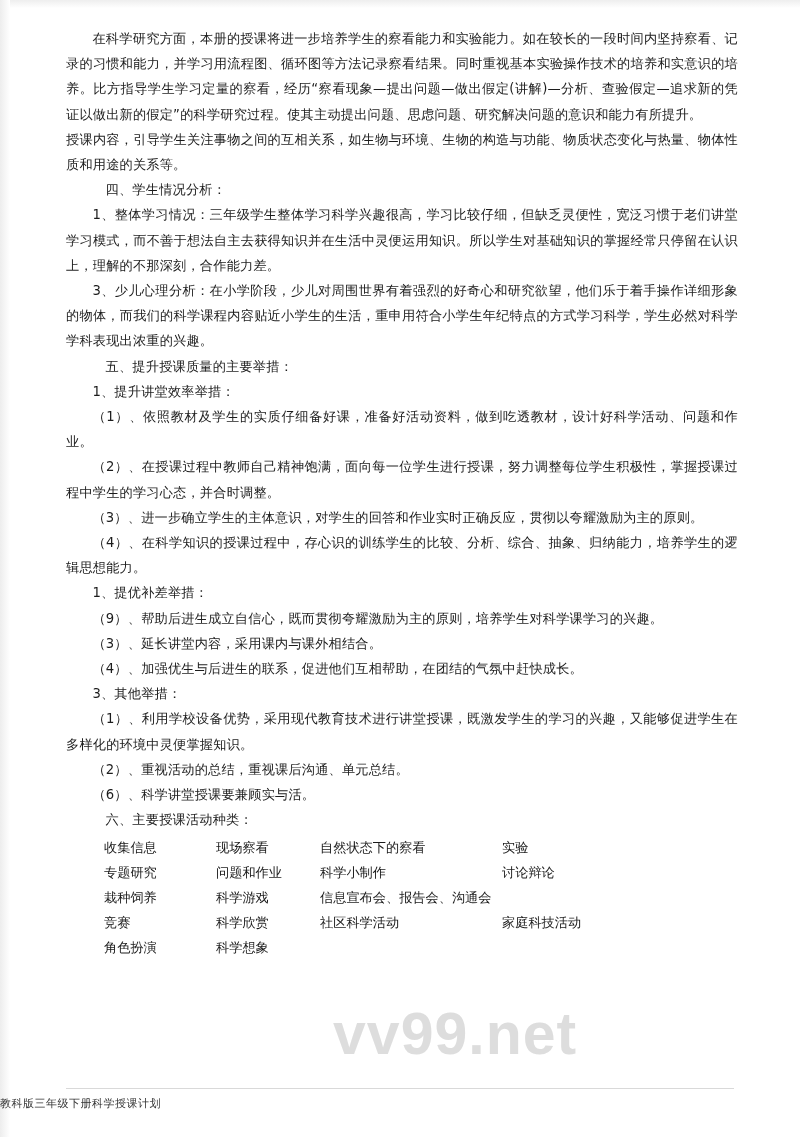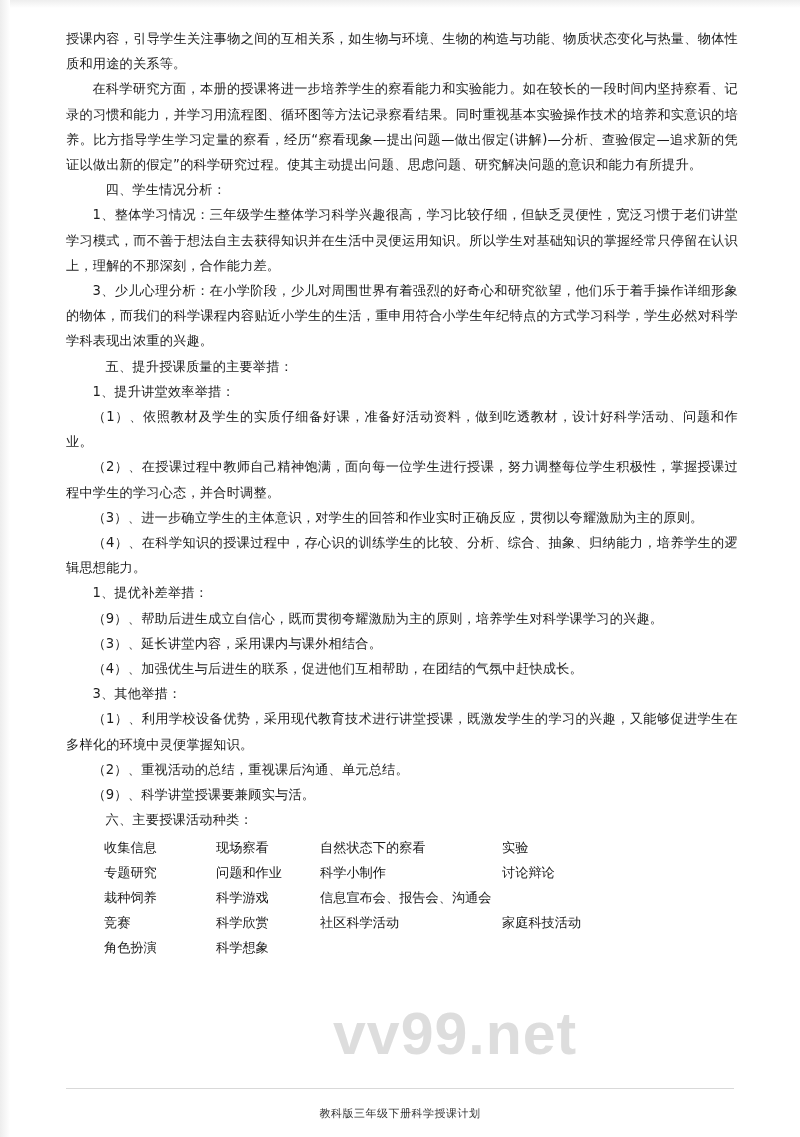--- a/index.html
+++ b/index.html
@@ -68,25 +68,24 @@
     user-select: none;
     white-space: nowrap;
   }
 
   
   .footer {
     position: absolute;
     left: 0;
     top: 1096px;
     width: 800px;
-    text-align: center;
+    text-align: left;
     font-size: 11px;
     color: #333;
     letter-spacing: 0.5px;
-    margin-top: 10px;
   }
   .footer-rule {
     position: absolute;
     left: 66px;
     top: 1088px;
     width: 668px;
     height: 1px;
     background: #d9d9d9;
   }
   
@@ -103,39 +102,39 @@
     background: linear-gradient(to bottom, #eeeeee, #ffffff);
   }
 </style>
 </head>
 <body>
 
 <div class="page">
   <div class="edge-top"></div>
 
   <div class="doc-body">
+    <p class="para indent-2">在科学研究方面，本册的授课将进一步培养学生的察看能力和实验能力。如在较长的一段时间内坚持察看、记录的习惯和能力，并学习用流程图、循环图等方法记录察看结果。同时重视基本实验操作技术的培养和实意识的培养。比方指导学生学习定量的察看，经历“察看现象—提出问题—做出假定(讲解)—分析、查验假定—追求新的凭证以做出新的假定”的科学研究过程。使其主动提出问题、思虑问题、研究解决问题的意识和能力有所提升。</p>
     <p class="para indent-0">授课内容，引导学生关注事物之间的互相关系，如生物与环境、生物的构造与功能、物质状态变化与热量、物体性质和用途的关系等。</p>
-    <p class="para indent-2">在科学研究方面，本册的授课将进一步培养学生的察看能力和实验能力。如在较长的一段时间内坚持察看、记录的习惯和能力，并学习用流程图、循环图等方法记录察看结果。同时重视基本实验操作技术的培养和实意识的培养。比方指导学生学习定量的察看，经历“察看现象—提出问题—做出假定(讲解)—分析、查验假定—追求新的凭证以做出新的假定”的科学研究过程。使其主动提出问题、思虑问题、研究解决问题的意识和能力有所提升。</p>
     <p class="para indent-3">四、学生情况分析：</p>
     <p class="para indent-2">1、整体学习情况：三年级学生整体学习科学兴趣很高，学习比较仔细，但缺乏灵便性，宽泛习惯于老们讲堂学习模式，而不善于想法自主去获得知识并在生活中灵便运用知识。所以学生对基础知识的掌握经常只停留在认识上，理解的不那深刻，合作能力差。</p>
     <p class="para indent-2">3、少儿心理分析：在小学阶段，少儿对周围世界有着强烈的好奇心和研究欲望，他们乐于着手操作详细形象的物体，而我们的科学课程内容贴近小学生的生活，重申用符合小学生年纪特点的方式学习科学，学生必然对科学学科表现出浓重的兴趣。</p>
     <p class="para indent-3">五、提升授课质量的主要举措：</p>
     <p class="para indent-2">1、提升讲堂效率举措：</p>
     <p class="para indent-2">（1）、依照教材及学生的实质仔细备好课，准备好活动资料，做到吃透教材，设计好科学活动、问题和作业。</p>
     <p class="para indent-2">（2）、在授课过程中教师自己精神饱满，面向每一位学生进行授课，努力调整每位学生积极性，掌握授课过程中学生的学习心态，并合时调整。</p>
     <p class="para indent-2">（3）、进一步确立学生的主体意识，对学生的回答和作业实时正确反应，贯彻以夸耀激励为主的原则。</p>
     <p class="para indent-2">（4）、在科学知识的授课过程中，存心识的训练学生的比较、分析、综合、抽象、归纳能力，培养学生的逻辑思想能力。</p>
     <p class="para indent-2">1、提优补差举措：</p>
     <p class="para indent-2">（9）、帮助后进生成立自信心，既而贯彻夸耀激励为主的原则，培养学生对科学课学习的兴趣。</p>
     <p class="para indent-2">（3）、延长讲堂内容，采用课内与课外相结合。</p>
     <p class="para indent-2">（4）、加强优生与后进生的联系，促进他们互相帮助，在团结的气氛中赶快成长。</p>
     <p class="para indent-2">3、其他举措：</p>
     <p class="para indent-2">（1）、利用学校设备优势，采用现代教育技术进行讲堂授课，既激发学生的学习的兴趣，又能够促进学生在多样化的环境中灵便掌握知识。</p>
     <p class="para indent-2">（2）、重视活动的总结，重视课后沟通、单元总结。</p>
-    <p class="para indent-2">（9）、科学讲堂授课要兼顾实与活。</p>
+    <p class="para indent-2">（6）、科学讲堂授课要兼顾实与活。</p>
     <p class="para indent-3">六、主要授课活动种类：</p>
   </div>
 
   <div class="activities">
     <div class="act-row">
       <span class="act-c0">收集信息</span>
       <span class="act-c1">现场察看</span>
       <span class="act-c2">自然状态下的察看</span>
       <span class="act-c3">实验</span>
     </div>

